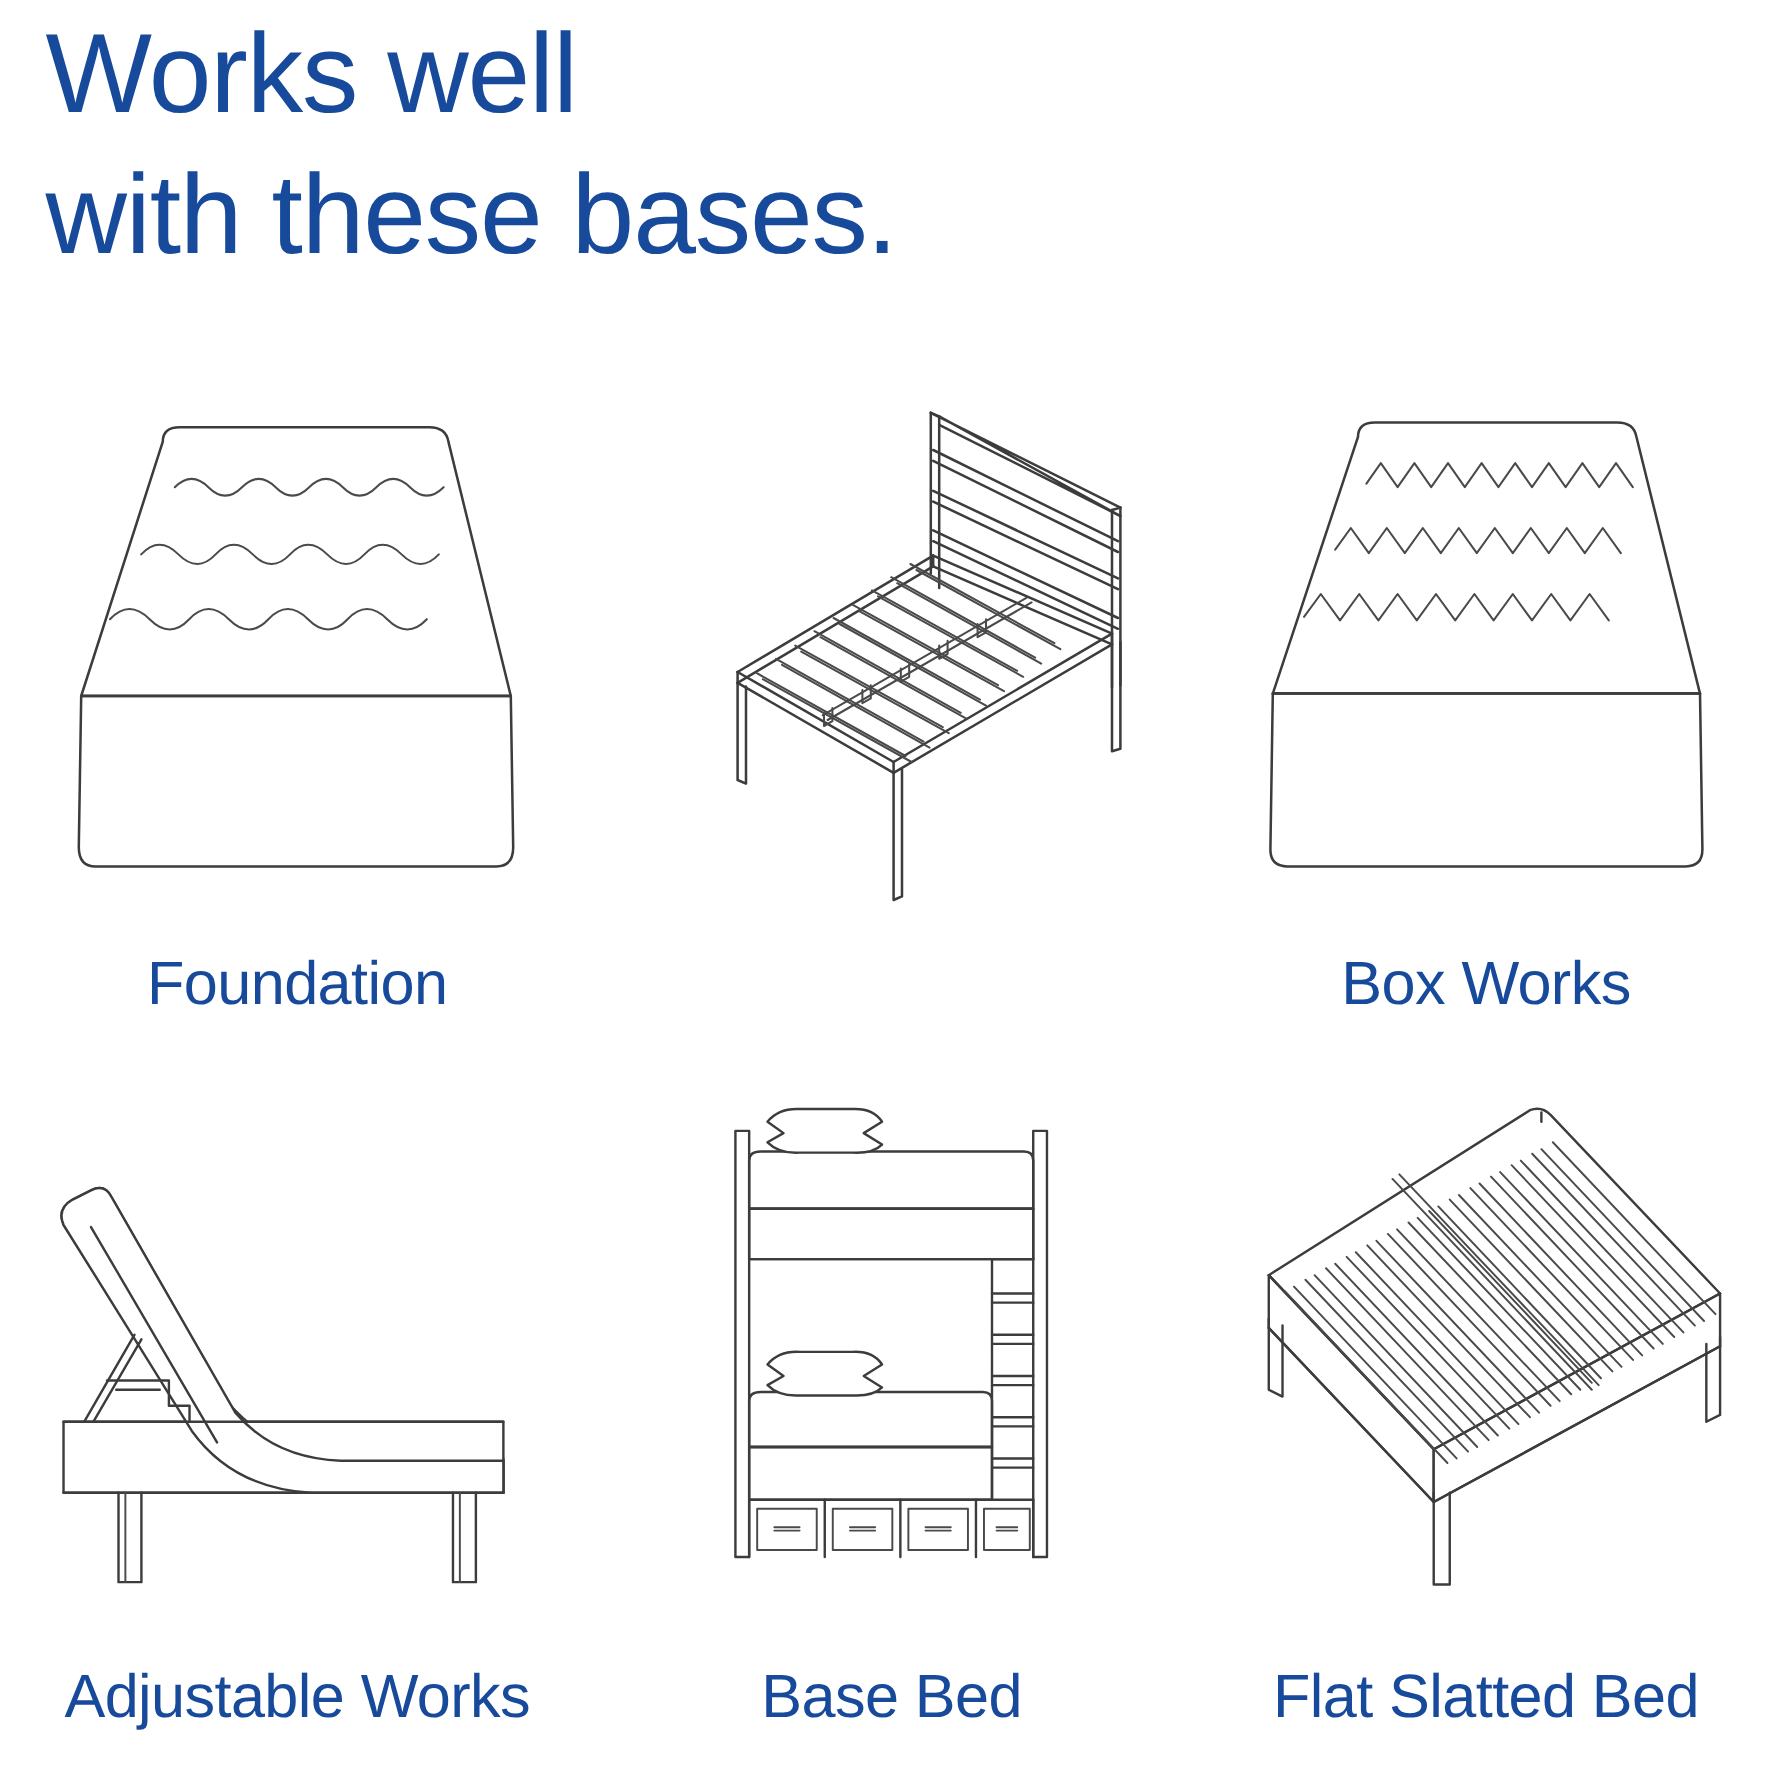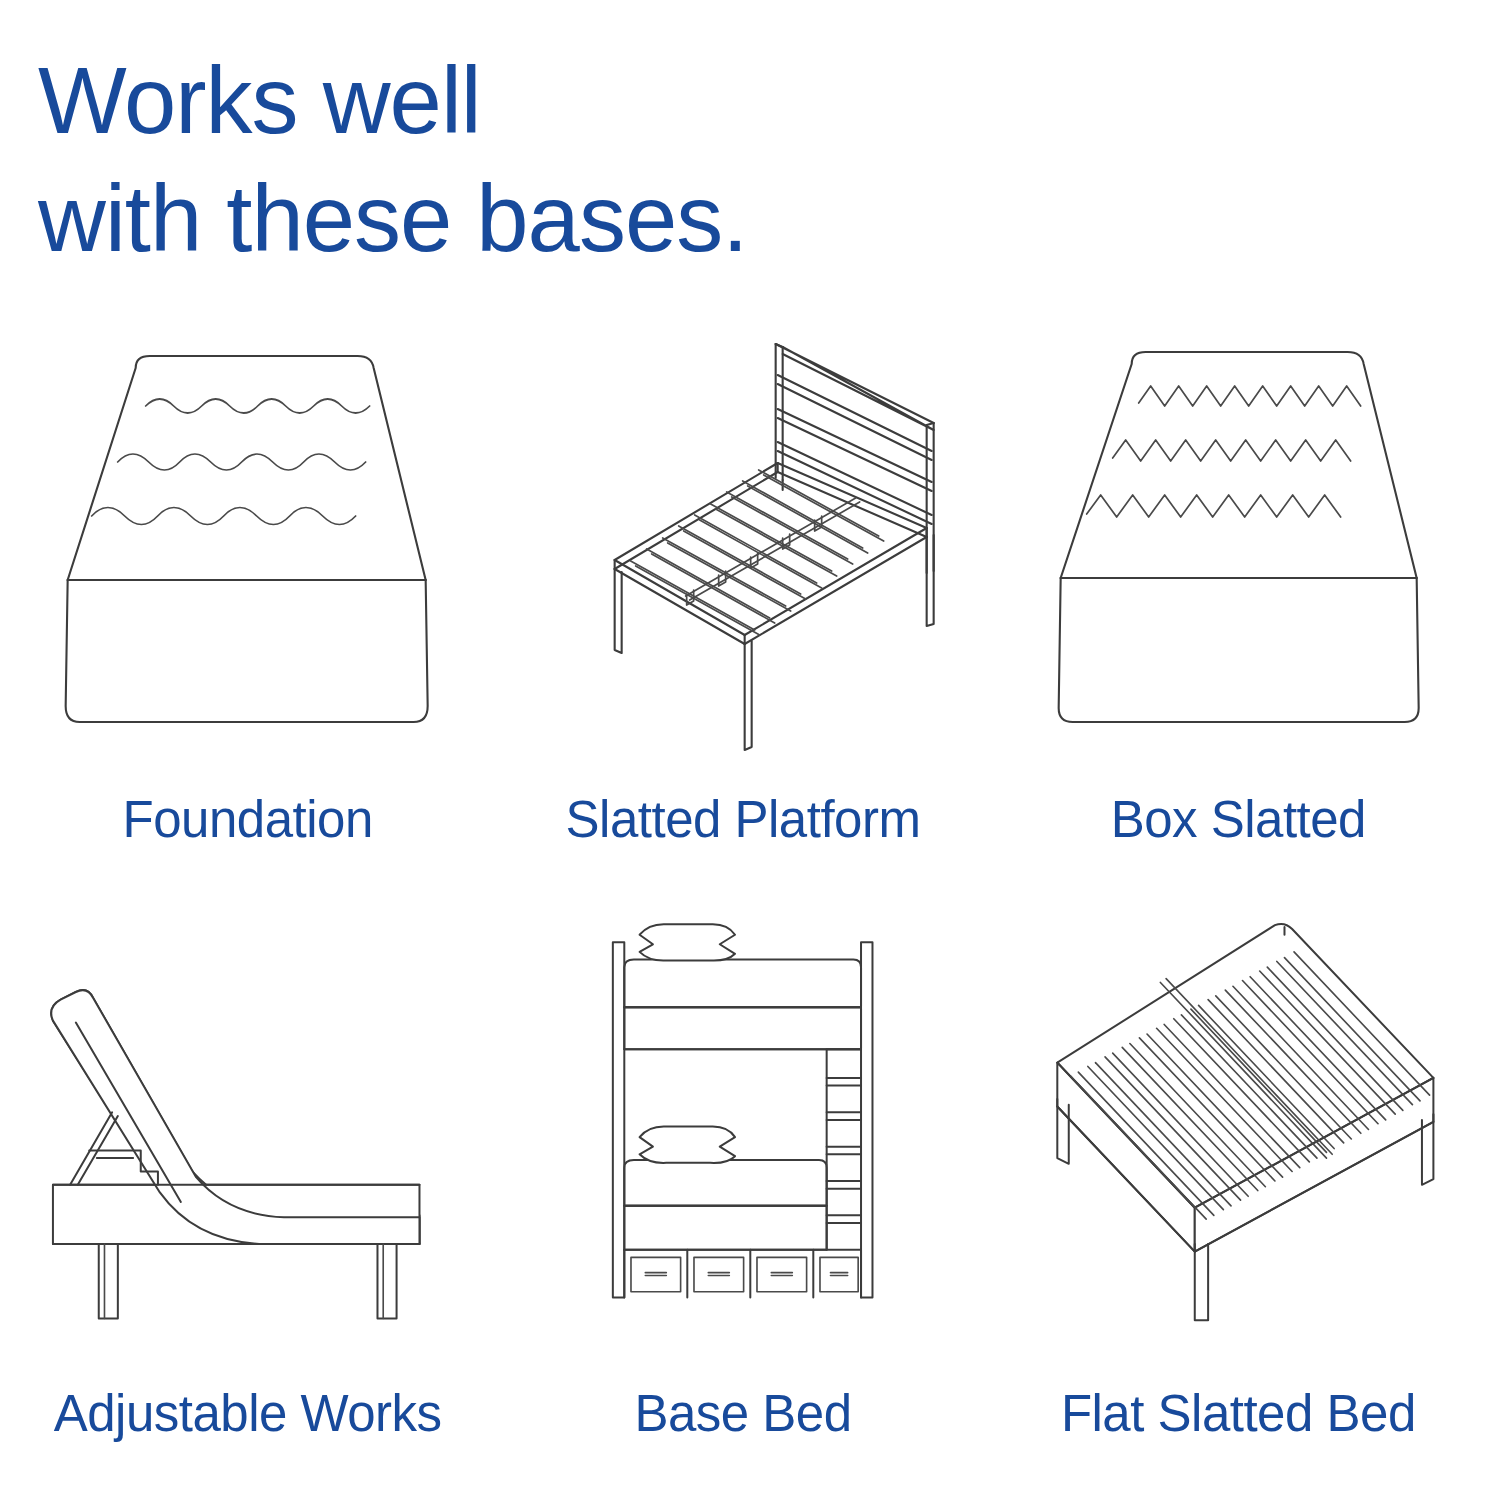--- a/index.html
+++ b/index.html
@@ -24,21 +24,20 @@
     left: 38px;
     top: 2px;
     width: 1000px;
     color: #184a9b;
     font-family: "Liberation Sans", sans-serif;
     font-size: 94px;
     line-height: 1.25;
     font-weight: 400;
     letter-spacing: -1px;
     white-space: pre-line;
-    margin-top: 40px;
   }
 
   
   #grid {
     position: absolute;
     left: 0;
     top: 330px;
     width: 1486px;
     height: 1156px;
     display: grid;
@@ -185,40 +184,39 @@
             <path d="M 167 270 L 337 172"></path>
 
             <path d="M 196 245 L 196 256 M 203 241 L 203 252 M 196 256 L 203 252"></path>
             <path d="M 228 227 L 228 238 M 235 223 L 235 234 M 228 238 L 235 234"></path>
             <path d="M 260 208 L 260 219 M 267 204 L 267 215 M 260 219 L 267 215"></path>
             <path d="M 292 190 L 292 201 M 299 186 L 299 197 M 292 201 L 299 197"></path>
             <path d="M 164 264 L 164 275 M 171 260 L 171 271 M 164 275 L 171 271"></path>
           </g>
         </svg>
       </div>
-      <div class="caption">Slatted Platform</div>
     </div>
 
     <div class="cell row1">
       <div class="art">
         <svg viewBox="0 0 440 440" preserveAspectRatio="xMidYMid meet" aria-hidden="true">
 
           <path class="fillw" d="M 113 34 Q 113 22 127 22 L 329 22 Q 343 22 345 34 L 398 248 L 42 248 Z"></path>
 
           <path class="fillw" d="M 42 248 L 398 248 L 400 378 Q 400 392 386 392 L 54 392 Q 40 392 40 378 Z"></path>
           <line class="ln" x1="42" y1="248" x2="398" y2="248"></line>
 
           <path class="ln-thin" d="M 120 73 l 12 -17 l 14 20 l 14 -20 l 14 20 l 14 -20 l 14 20 l 14 -20 l 14 20 l 14 -20 l 14 20 l 14 -20 l 14 20 l 14 -20 l 14 20 l 14 -20 l 14 20"></path>
 
           <path class="ln-thin" d="M 94 128 l 13 -18 l 15 21 l 15 -21 l 15 21 l 15 -21 l 15 21 l 15 -21 l 15 21 l 15 -21 l 15 21 l 15 -21 l 15 21 l 15 -21 l 15 21 l 15 -21 l 15 21"></path>
 
           <path class="ln-thin" d="M 68 184 l 14 -19 l 16 22 l 16 -22 l 16 22 l 16 -22 l 16 22 l 16 -22 l 16 22 l 16 -22 l 16 22 l 16 -22 l 16 22 l 16 -22 l 16 22 l 16 -22 l 16 22"></path>
         </svg>
       </div>
-      <div class="caption">Box Slatted</div>
+      <div class="caption">Box Works</div>
     </div>
 
     <div class="cell row2">
       <div class="art">
         <svg viewBox="0 0 440 440" preserveAspectRatio="xMidYMid meet" aria-hidden="true">
 
           <path class="fillw" d="M 16 118 Q 10 104 24 96 L 40 88 Q 52 82 58 94 L 162 276 Q 200 318 258 322 L 400 322 L 400 352 L 230 352 Q 168 348 132 302 Z"></path>
 
           <path class="fillw" d="M 16 290 L 400 290 L 400 352 L 16 352 Z"></path>
 

